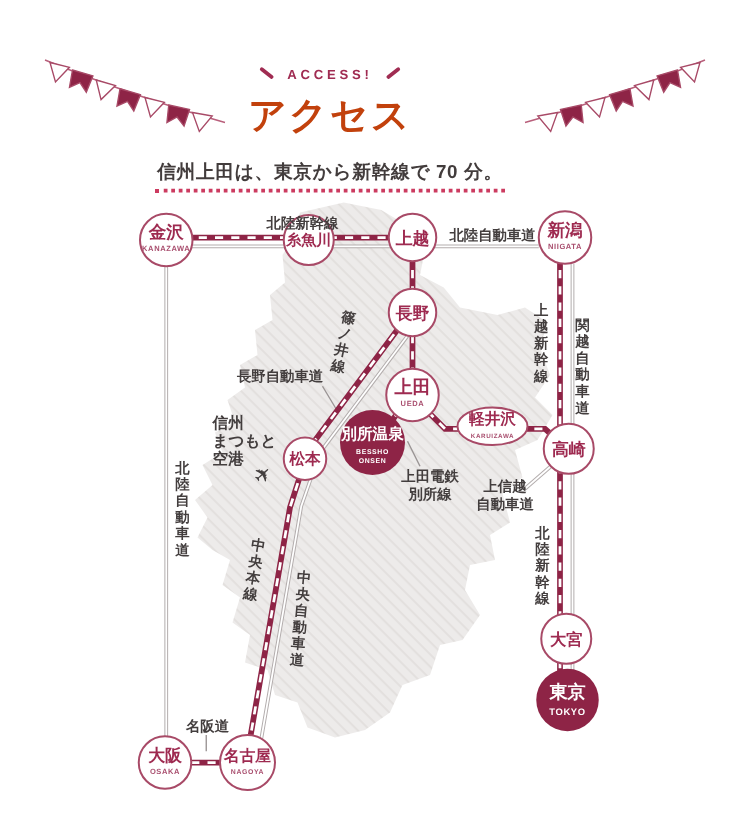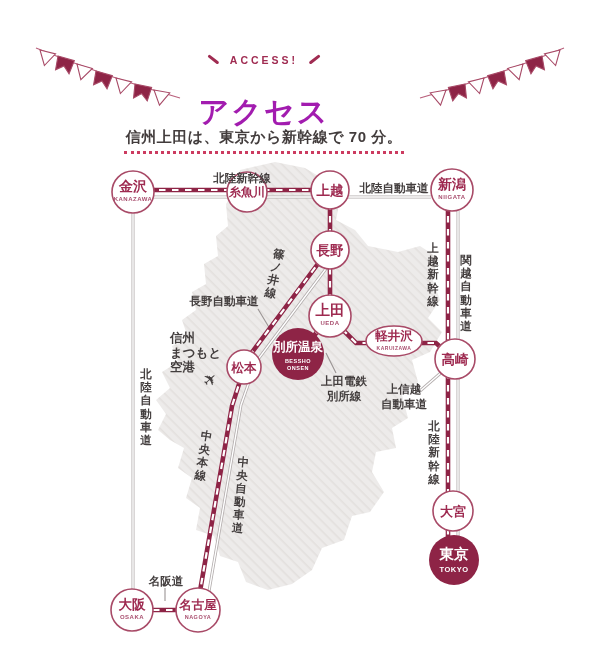--- a/index.html
+++ b/index.html
@@ -5,21 +5,21 @@
   html,body{margin:0;padding:0;}
   body{
     width:600px;height:653px;position:relative;background:#fff;overflow:hidden;
     font-family:"Liberation Sans","DejaVu Sans",sans-serif;
   }
   .hdr{position:absolute;left:0;width:528px;text-align:center;}
   .access-line{top:54px;font-size:10.5px;font-weight:bold;letter-spacing:3px;color:#a02c52;}
   .access-mark{display:inline-block;width:13px;height:2.6px;background:#a02c52;border-radius:2px;vertical-align:3px;}
   .mark-l{transform:rotate(38deg);margin-right:10px;}
   .mark-r{transform:rotate(-38deg);margin-left:10px;}
-  .title{top:72px;font-size:30px;font-weight:bold;color:#a21caf;letter-spacing:2px;margin-top:20px;}
+  .title{top:72px;font-size:30px;font-weight:bold;color:#c2410c;letter-spacing:2px;}
   .subtitle-wrap{top:128px;}
   .subtitle{
     display:inline-block;font-size:15px;font-weight:bold;color:#423c3c;
     border-bottom:3px dotted #cc3b60;padding:0 2px 4px 2px;letter-spacing:.5px;
   }
   .bunting{position:absolute;top:40px;width:155px;height:72px;}
   .bunting-left{left:30px;}
   .bunting-right{left:415px;transform:scaleX(-1);}
   #map{position:absolute;left:0;top:0;}
 </style>

